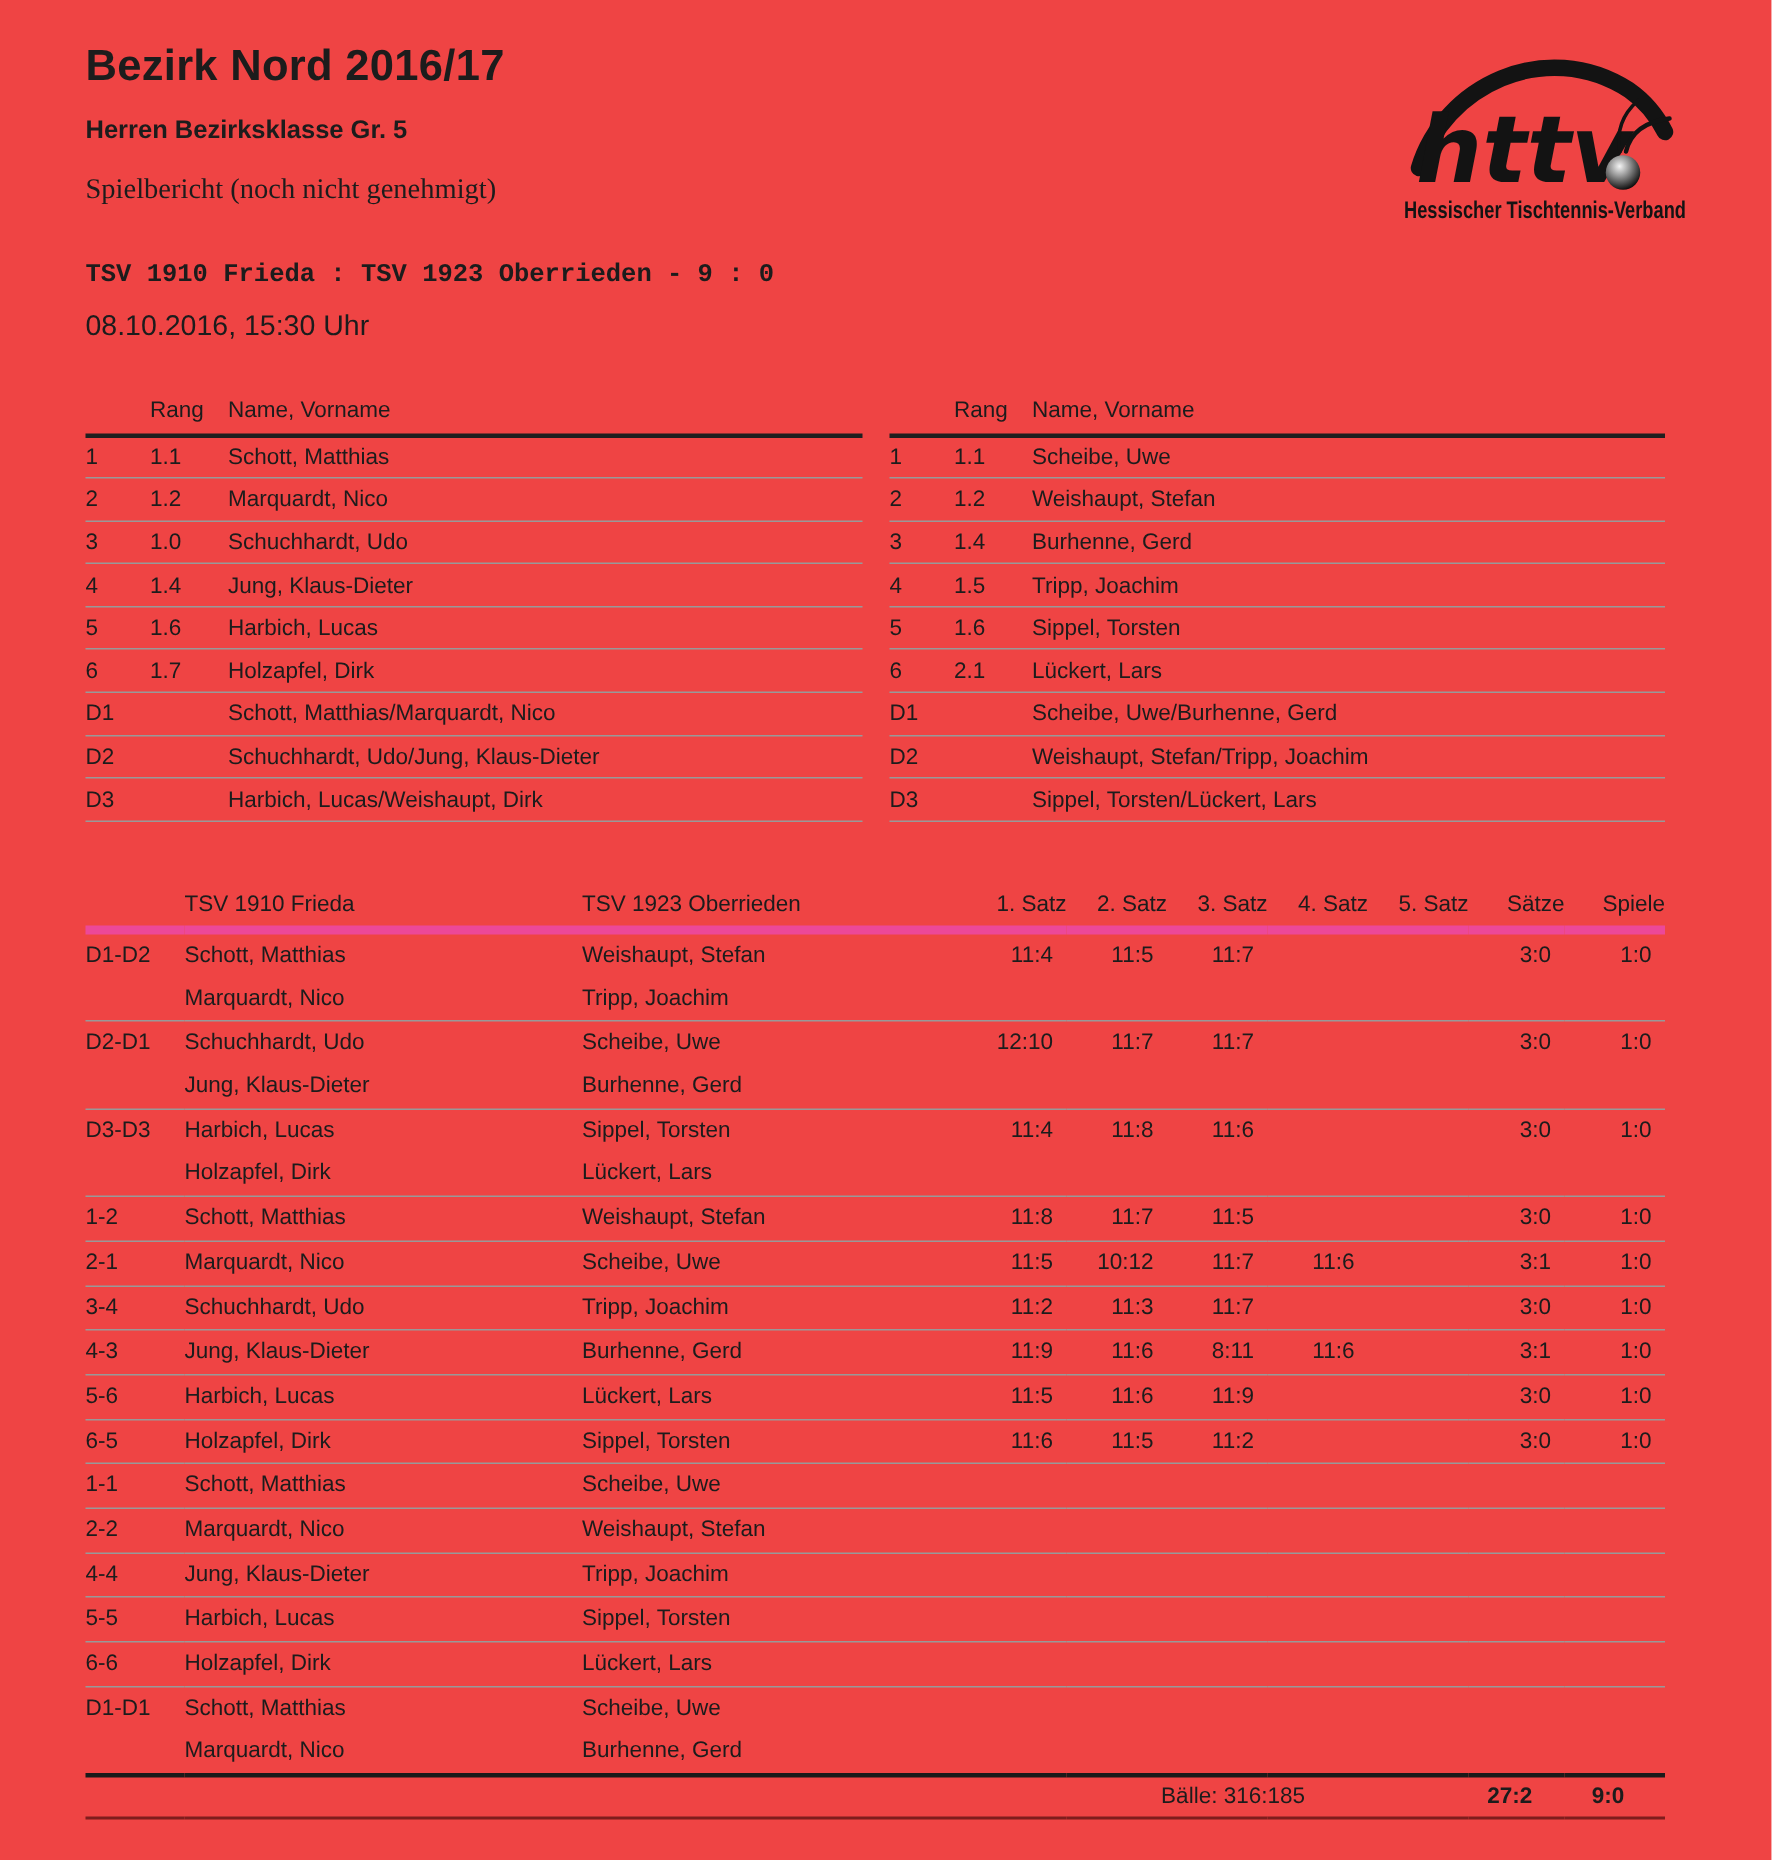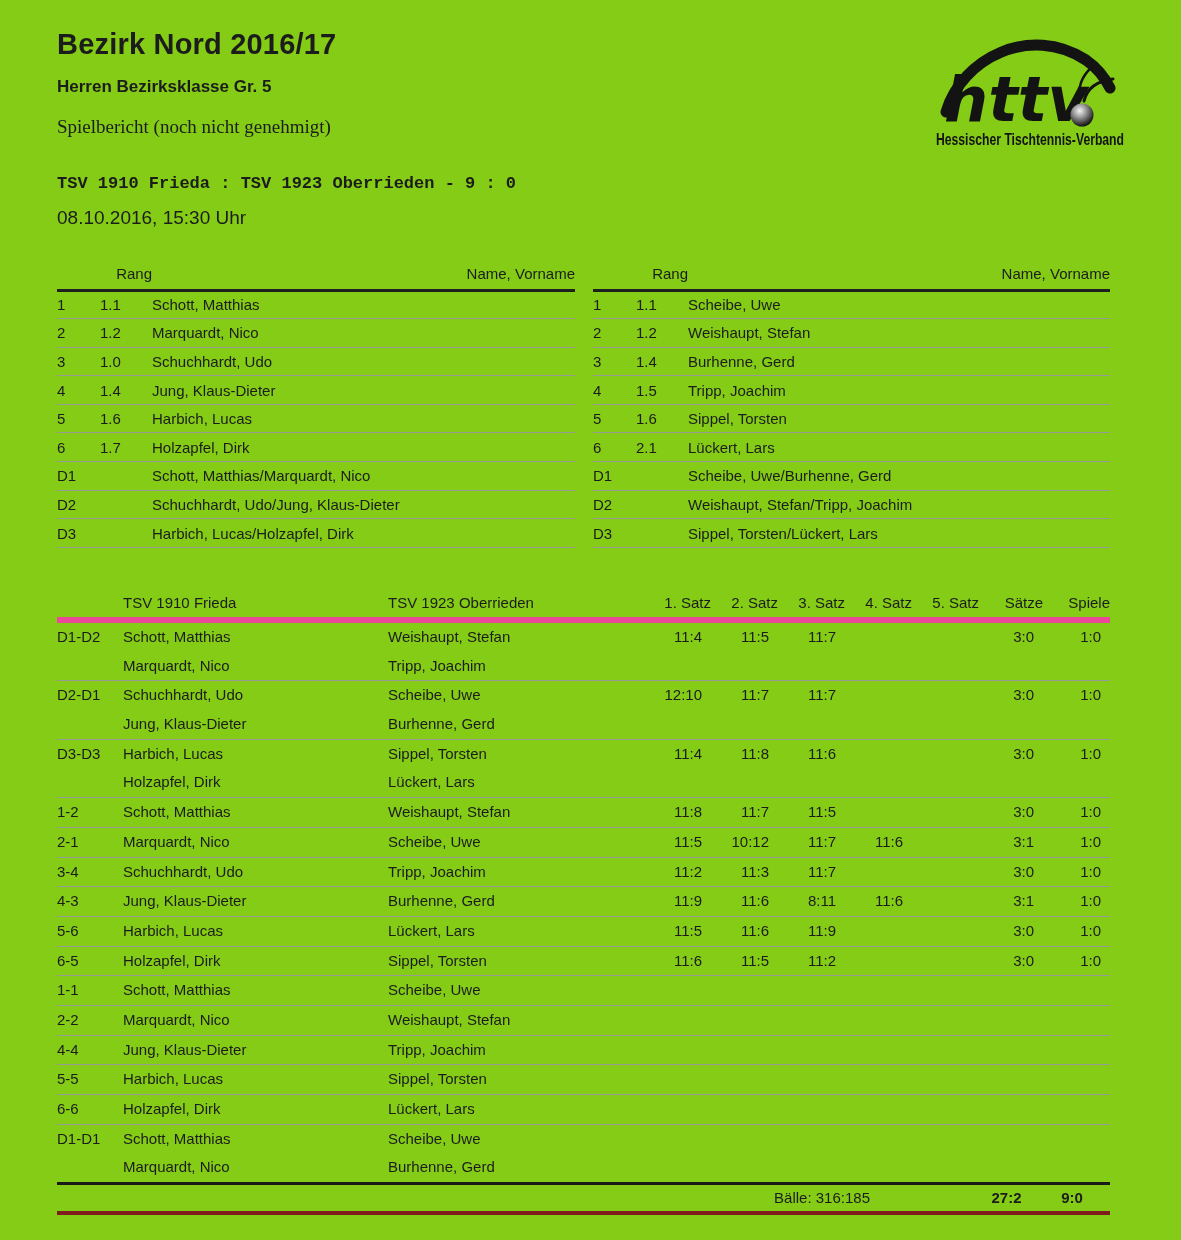--- a/index.html
+++ b/index.html
@@ -1,40 +1,40 @@
 <!DOCTYPE html>
 <html><head>
 <meta charset="utf-8">
 <style>
   * { margin:0; padding:0; box-sizing:border-box; }
   html,body { background:#ffffff; }
   .page {
     position:relative;
     width:1181px; height:1240px;
-    background:#84cc16;
+    background:#ef4444;
     font-family:"Liberation Sans", sans-serif;
     color:#1c1c1c;
     overflow:hidden;
   }
   .abs { position:absolute; }
   .doc-title    { left:57px; top:28px;  font-size:29px; font-weight:bold; letter-spacing:0.2px; }
   .doc-subtitle { left:57px; top:77px;  font-size:17px; font-weight:bold; }
   .doc-status   { left:57px; top:116px; font-size:19px;font-family:Liberation Serif, serif; }
   .match-title  { left:57px; top:174px; font-size:17px; font-weight:bold;font-family:Liberation Mono, monospace; }
   .match-date   { left:57px; top:207px; font-size:19px; }
   .logo-box     { right:53px; top:8px; width:194px; height:144px; }
 
   
   .rosters { left:57px; top:260px; width:1053px; display:flex; gap:18px; }
   table { border-collapse:collapse; table-layout:fixed; font-size:15px; color:#1c1c1c; }
   .roster { width:518px; }
   .roster col.c-no   { width:43px; }
   .roster col.c-rang { width:52px; }
   .roster th {
-    font-weight:normal; text-align:right; vertical-align:bottom;
+    font-weight:normal; text-align:left; vertical-align:bottom;
     padding:0 0 7px 0; height:30px;
   }
   .roster thead tr { border-bottom:3px solid #1f1f1f; }
   .roster tbody tr { border-bottom:1.5px solid #999999; }
   .roster td { height:28.6px; vertical-align:middle; padding:0; white-space:nowrap; overflow:hidden; }
 
   
   .results-wrap { left:57px; top:592px; width:1053px; }
   .results { width:1053px; }
   .results col.c-code { width:66px; }
@@ -47,21 +47,21 @@
     font-weight:normal; text-align:left; vertical-align:bottom;
     padding:0 0 6px 0; height:28px; white-space:nowrap;
   }
   .results th.num { text-align:right; padding-right:0; }
   .results thead tr { border-bottom:6px solid #ec4899; }
   .results tbody tr { border-bottom:1.5px solid #999999; }
   .results td { vertical-align:top; padding:0; white-space:nowrap; overflow:hidden; }
   .results td .line { line-height:28.7px; height:28.7px; }
   .results td .line:empty { display:none; }
   .results td.num { text-align:right; padding-right:9px; line-height:28.7px; }
-  .results tr.footer-row { border-top:3px solid #1a1a1a; border-bottom:4px solid #7f1d1d;margin-top:16px; }
+  .results tr.footer-row { border-top:3px solid #1a1a1a; border-bottom:2px solid #7f1d1d;margin-top:16px; }
   .results tr.footer-row td { line-height:26px; height:26px; vertical-align:middle; }
   .results td.baelle { text-align:right; padding-right:109px; }
   .results td.total { font-weight:bold;text-align:center; }
 </style>
 </head>
 <body>
 
 <div class="page">
 
   <div class="abs doc-title">Bezirk Nord 2016/17</div>
@@ -150,21 +150,21 @@
 
           <tr>
             <td>D2</td>
             <td></td>
             <td>Schuchhardt, Udo/Jung, Klaus-Dieter</td>
           </tr>
 
           <tr>
             <td>D3</td>
             <td></td>
-            <td>Harbich, Lucas/Holzapfel, Dirk</td>
+            <td>Harbich, Lucas/Weishaupt, Dirk</td>
           </tr>
         </tbody>
     </table>
 
     <table class="roster" style="width:517px">
       <colgroup>
           <col class="c-no">
           <col class="c-rang">
           <col class="c-name">
         </colgroup>

